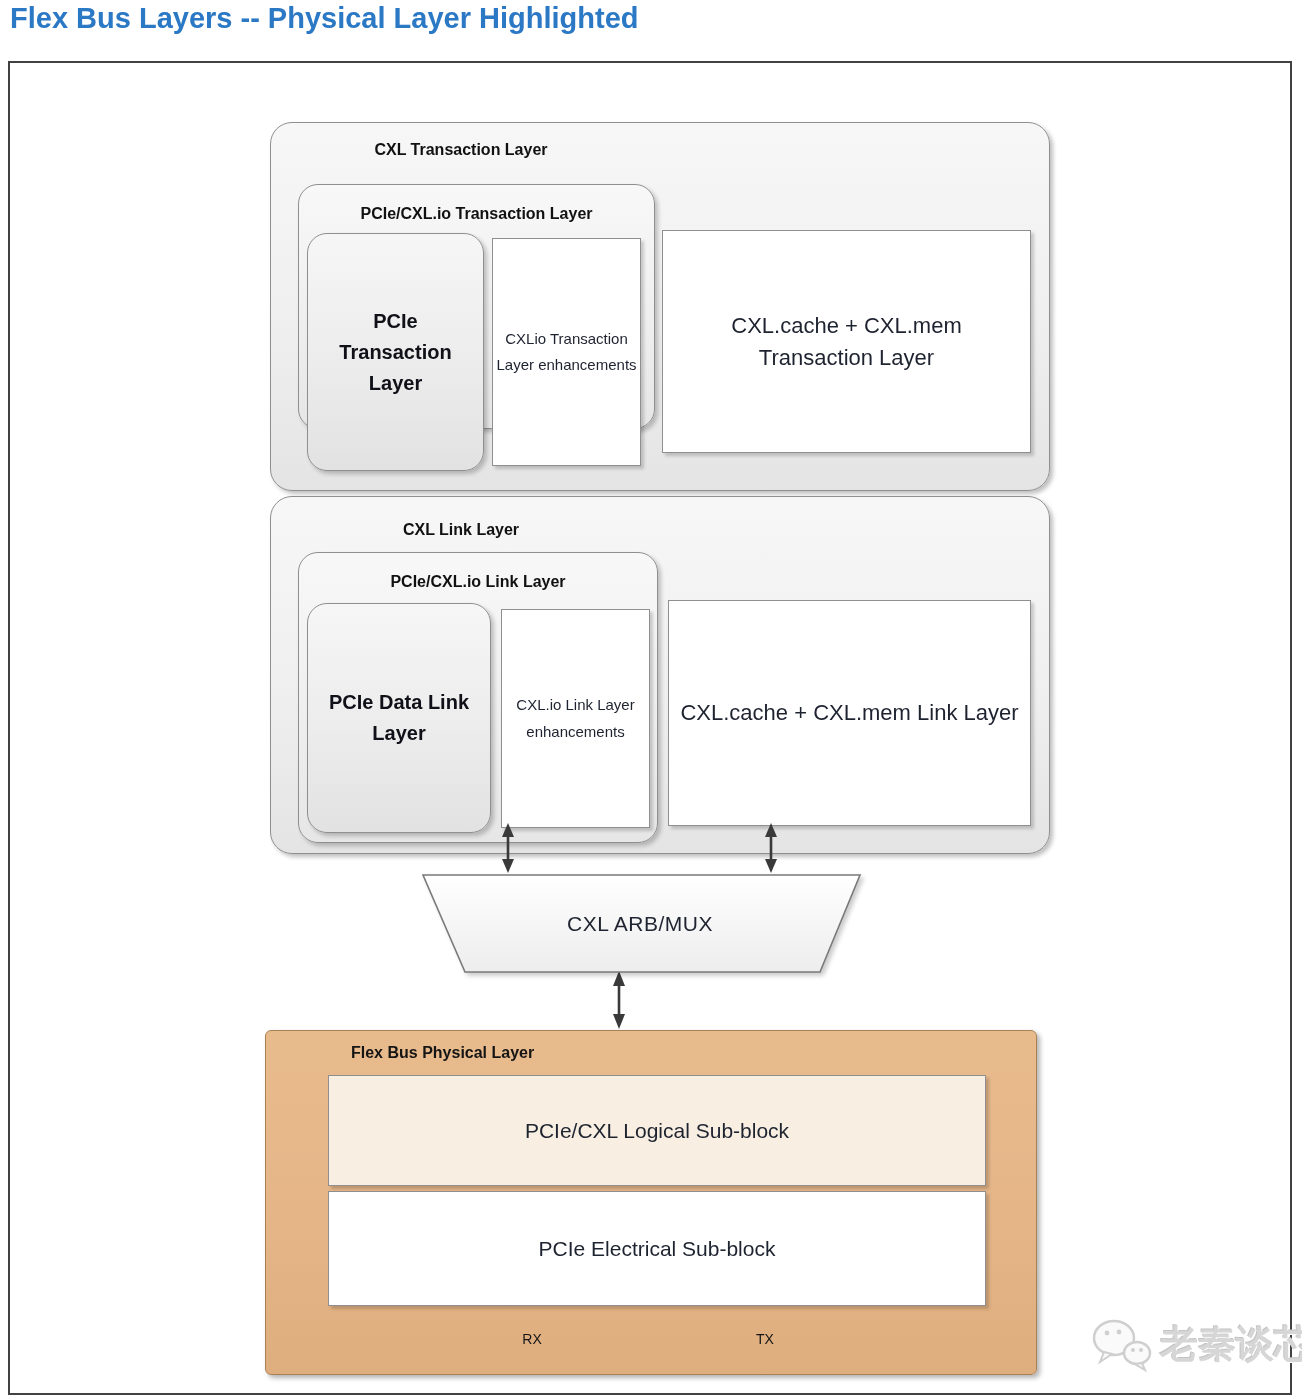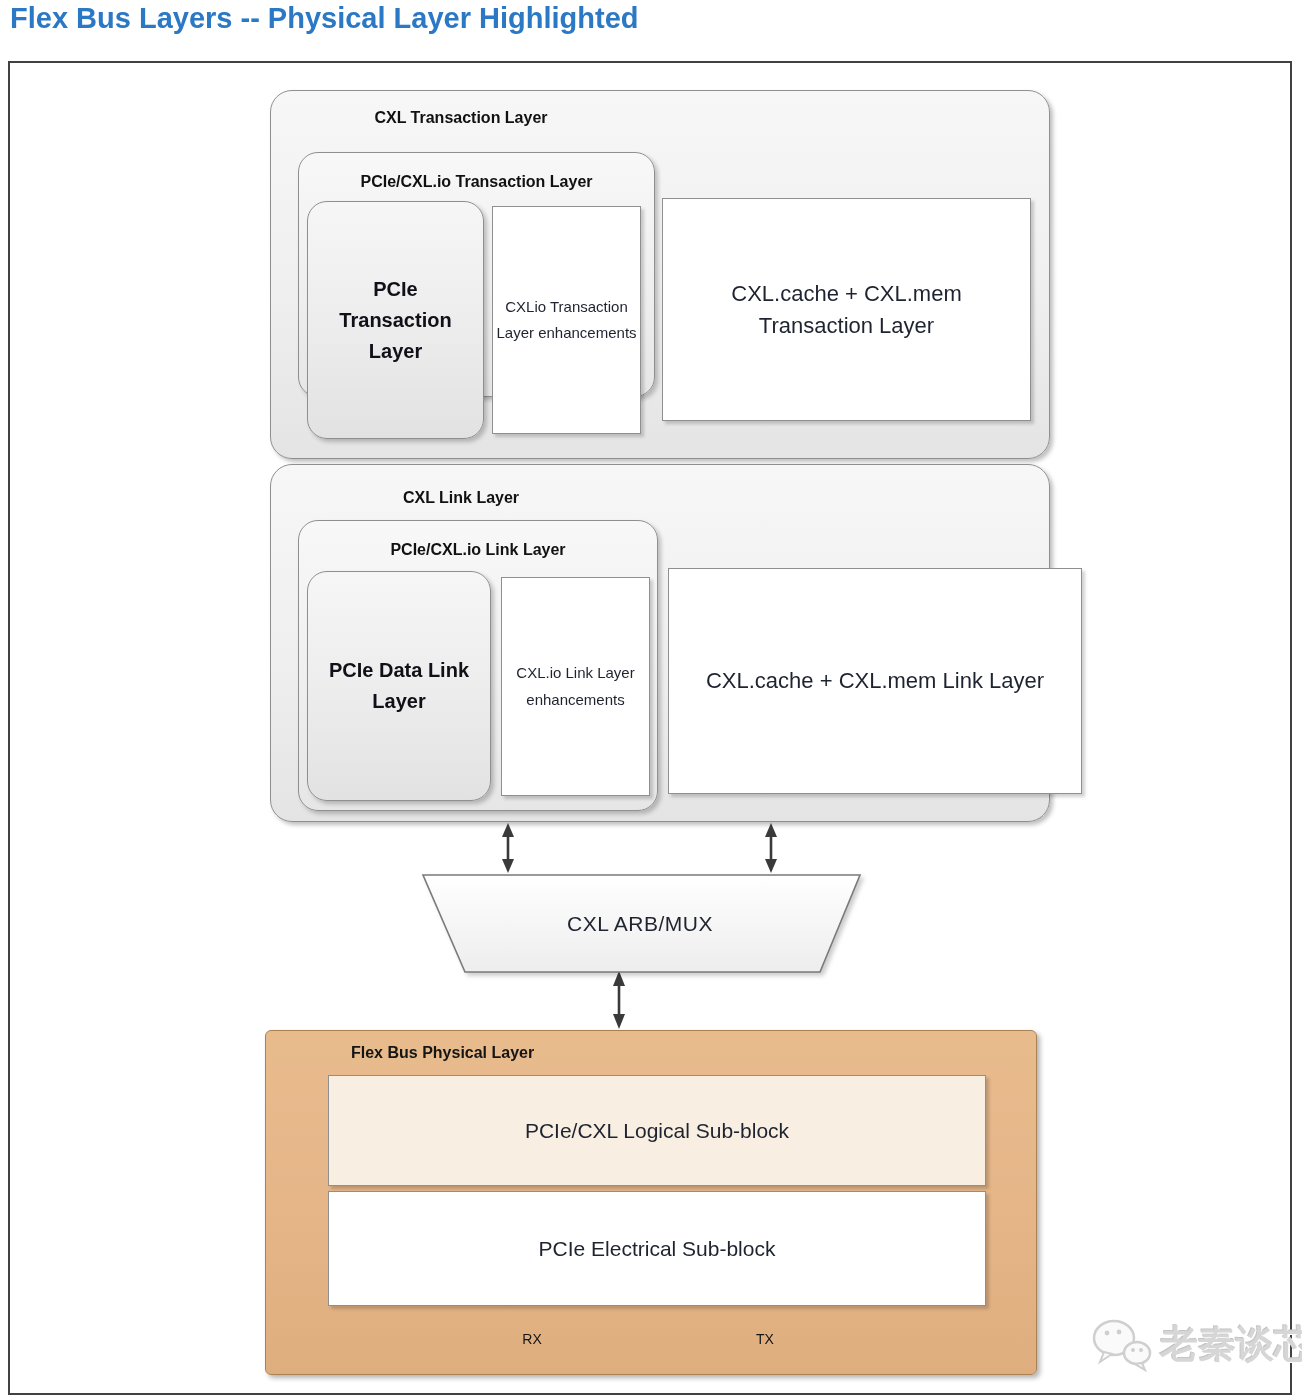--- a/index.html
+++ b/index.html
@@ -27,20 +27,21 @@
     position:absolute;left:8px;top:61px;width:1284px;height:1334px;
     border:2px solid #414141;background:#fff;
   }
 
   
   .layer-box{
     position:absolute;border:1.5px solid var(--border-gray);
     border-radius:22px;
     background:linear-gradient(180deg,var(--box-gray-light) 0%,#efefef 55%,var(--box-gray-dark) 100%);
     box-shadow:3px 3px 4px rgba(0,0,0,0.25);
+    margin-top:32px;
   }
   .layer-label{
     position:absolute;left:0;width:380px;top:18px;text-align:center;
     font-size:16px;font-weight:bold;color:#111;
   }
   .inner-box{
     position:absolute;border:1.5px solid var(--border-gray);
     border-radius:20px;
     background:linear-gradient(180deg,#f8f8f8 0%,#eeeeee 60%,#e6e6e6 100%);
     box-shadow:3px 3px 4px rgba(0,0,0,0.22);
@@ -71,21 +72,21 @@
   .transaction-inner{left:27px;top:61px;width:357px;height:245px;}
   .transaction-pcie{left:8px;top:48px;width:177px;height:238px;padding:8px 24px;}
   .transaction-enh{left:193px;top:53px;width:149px;height:228px;}
   .transaction-cxl{left:391px;top:107px;width:369px;height:223px;padding:0 48px;}
 
   .link-box{left:260px;top:401px;width:780px;height:358px;}
   .link-label-pos{top:24px;}
   .link-inner{left:27px;top:55px;width:360px;height:291px;}
   .link-pcie{left:8px;top:50px;width:184px;height:230px;padding:0 16px;}
   .link-enh{left:202px;top:56px;width:149px;height:219px;}
-  .link-cxl{left:397px;top:103px;width:414px;height:226px;padding:0 10px;}
+  .link-cxl{left:397px;top:103px;width:363px;height:226px;padding:0 10px;}
 
   
   .bidir-arrow{position:absolute;}
   .arrow1{left:489px;top:760px;}
   .arrow2{left:752px;top:760px;}
   .arrow3{left:600px;top:908px;}
 
   
   .arbmux-svg{position:absolute;left:405px;top:811px;filter:drop-shadow(3px 3px 2px rgba(0,0,0,0.2));}
   .arbmux-label{

